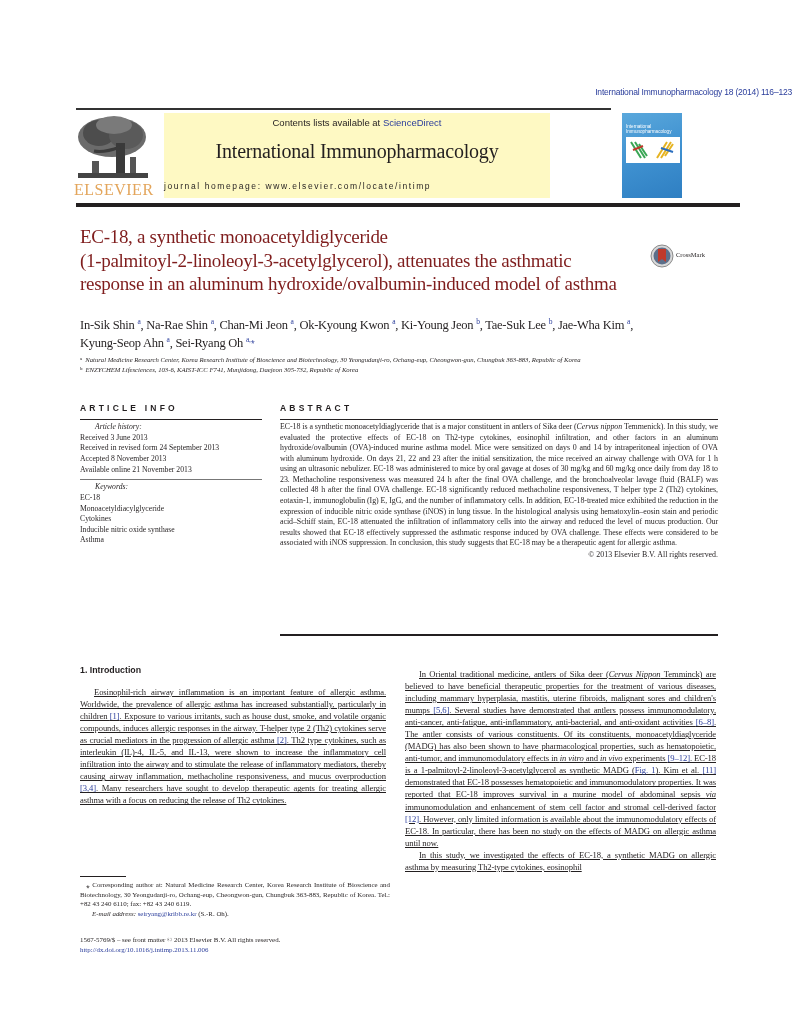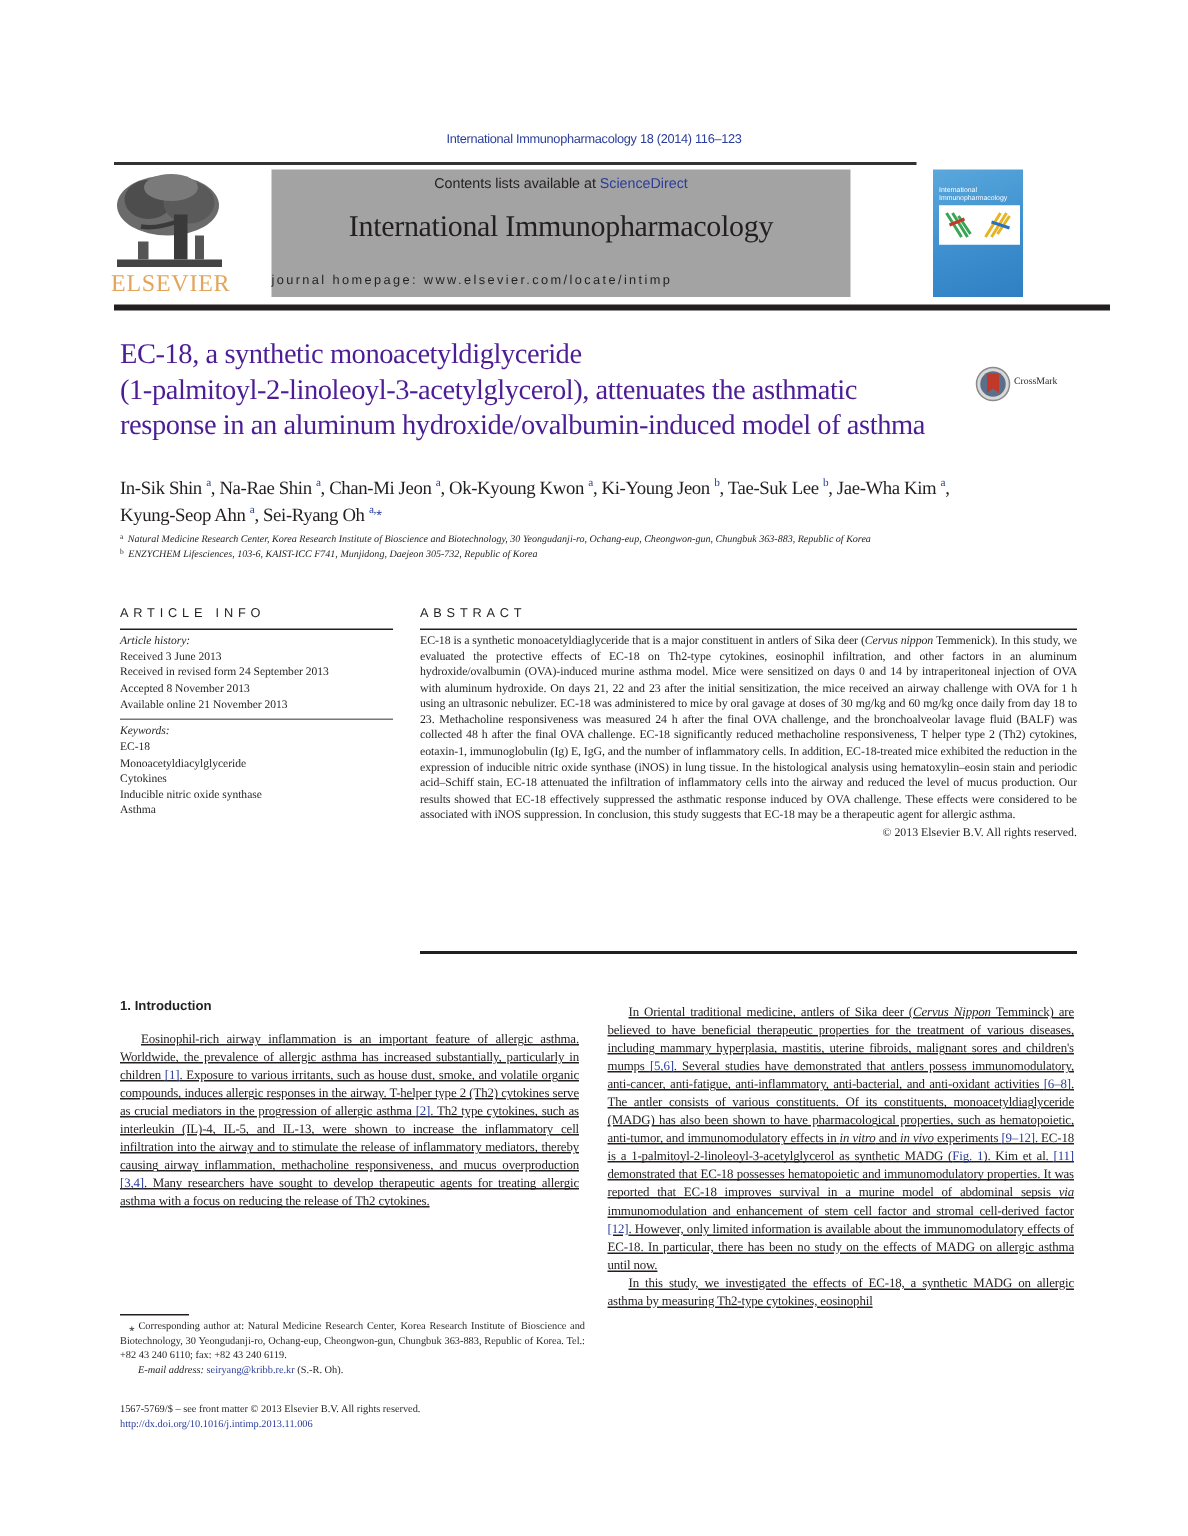--- a/index.html
+++ b/index.html
@@ -1,55 +1,55 @@
 <!DOCTYPE html>
 <html><head>
 <meta charset="utf-8">
 <style>
   html, body { margin: 0; padding: 0; background: #ffffff; }
   body { width: 792px; height: 1024px; position: relative; overflow: hidden;
          font-family: "Liberation Serif", serif; color: #231f20; }
   .abs { position: absolute; }
   a, .link { color: #2a3d9b; text-decoration: none; }
 
-  .journal-ref { left: 0; width: 792px; top: 87px; text-align: center; font-size: 8.5px; color: #2a3d9b; font-family: "Liberation Sans", sans-serif; letter-spacing: -0.2px; }
+  .journal-ref { left: 0; width: 792px; top: 87px; text-align: right; font-size: 8.5px; color: #2a3d9b; font-family: "Liberation Sans", sans-serif; letter-spacing: -0.2px; }
   .topline { left: 76px; top: 108px; width: 535px; height: 1.5px; background: #333; }
 
   .logo { left: 74px; top: 113px; width: 78px; height: 86px; }
   .logo svg { display: block; }
   .elsevier-word { position: absolute; left: 0; bottom: 0; width: 78px; text-align: center; font-size: 16px; color: #e3a55b; letter-spacing: 0.5px; }
 
-  .banner { left: 181px; top: 113px; width: 386px; height: 85px; background: #a3a3a3; }
+  .banner { left: 164px; top: 113px; width: 386px; height: 85px; background: #fef9c3; }
   .contents { position: absolute; left: 0; width: 100%; top: 4px; text-align: center; font-family: "Liberation Sans", sans-serif; font-size: 9.5px; color: #231f20; }
   .journal-title { position: absolute; left: 0; width: 100%; top: 27px; text-align: center; font-size: 20px; color: #231f20; letter-spacing: -0.2px; }
   .homepage { position: absolute; left: 0; width: 100%; top: 68px; font-family: "Liberation Sans", sans-serif; font-size: 8.5px; letter-spacing: 1.6px; color: #231f20; }
 
   .cover { left: 622px; top: 113px; width: 60px; height: 85px; background: linear-gradient(160deg,#5aa8dc 0%,#3d8fcf 55%,#2f7fc2 100%); }
   .cover-text { position: absolute; left: 4px; top: 11px; font-family: "Liberation Sans", sans-serif; font-size: 4.6px; line-height: 5px; color: #fff; }
   .cover-box { position: absolute; left: 4px; top: 24px; width: 52px; height: 24px; background: #fff; border: 0.5px solid #fff; }
 
   .thickline { left: 76px; top: 203px; width: 664px; height: 4px; background: #231f20; }
 
-  .title { left: 80px; top: 225px; width: 560px; font-size: 19px; line-height: 23.5px; color: #4c1d95; letter-spacing: -0.3px; }
+  .title { left: 80px; top: 225px; width: 560px; font-size: 19px; line-height: 23.5px; color: #7f1d1d; letter-spacing: -0.3px; }
   .crossmark { left: 650px; top: 244px; }
   .crossmark-label { position: absolute; left: 26px; top: 7px; font-size: 6.5px; color: #231f20; }
 
   .authors { left: 80px; top: 316px; width: 665px; font-size: 12.5px; line-height: 18px; color: #231f20; letter-spacing: -0.25px; }
   .authors sup { font-size: 7.5px; color: #2a3d9b; vertical-align: 5px; line-height: 0; }
 
   .affil { left: 80px; width: 665px; font-size: 6.7px; font-style: italic; color: #231f20; }
   .affil sup { font-style: normal; font-size: 5px; vertical-align: 2px; line-height: 0; margin-right: 3px; }
 
-  .sec-head-small { font-family: "Liberation Sans", sans-serif; font-size: 8.5px; letter-spacing: 3.2px; font-weight: normal; color: #231f20; }
+  .sec-head-small { font-family: "Liberation Sans", sans-serif; font-size: 8.5px; letter-spacing: 3.2px; font-weight: bold; color: #231f20; }
   .rule { height: 1.2px; background: #231f20; }
   .rule-grey { height: 1.2px; background: #777; }
 
   .ainfo { left: 80px; top: 403px; width: 182px; }
   .ainfo-text { font-size: 7.7px; line-height: 10.6px; color: #231f20; }
-  .ainfo-text .lbl { font-style: italic; }
+  .ainfo-text .lbl { font-style: italic; margin-left: 15px; }
 
   .abstract { left: 280px; top: 403px; width: 438px; }
   .abstract-body { font-size: 7.9px; line-height: 10.55px; text-align: justify; color: #231f20; letter-spacing: -0.05px; }
   .copyright { text-align: right; font-size: 7.9px; line-height: 11px; }
 
   .bottomline { left: 280px; top: 634px; width: 438px; height: 1.5px; background: #231f20; }
 
   .intro-head { left: 80px; top: 665px; font-family: "Liberation Sans", sans-serif; font-size: 8.8px; font-weight: bold; color: #231f20; }
   .col { font-size: 8.6px; line-height: 12.05px; text-align: justify; color: #231f20; letter-spacing: -0.1px; text-decoration: underline; }
   .col p { margin: 0; text-indent: 14px; }

